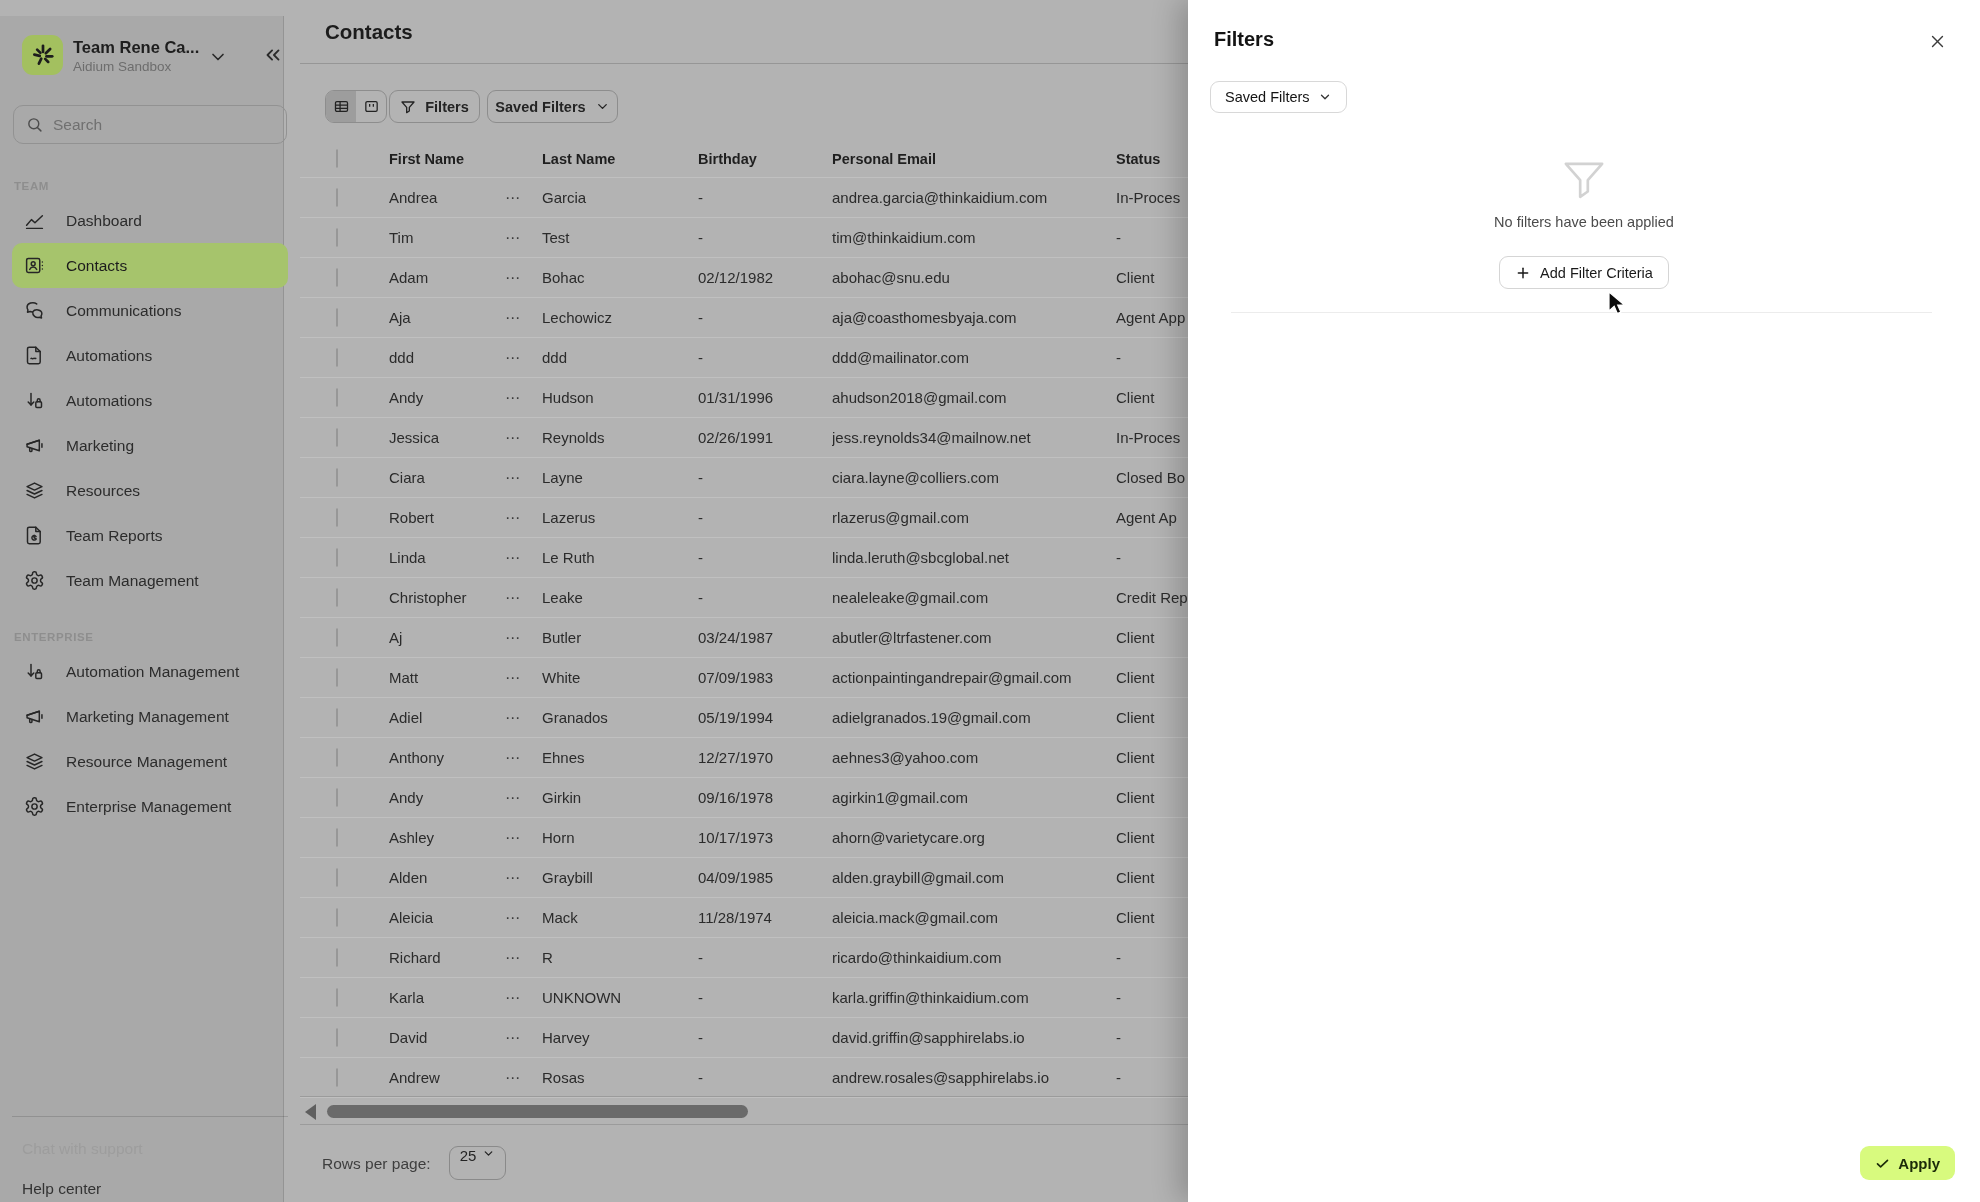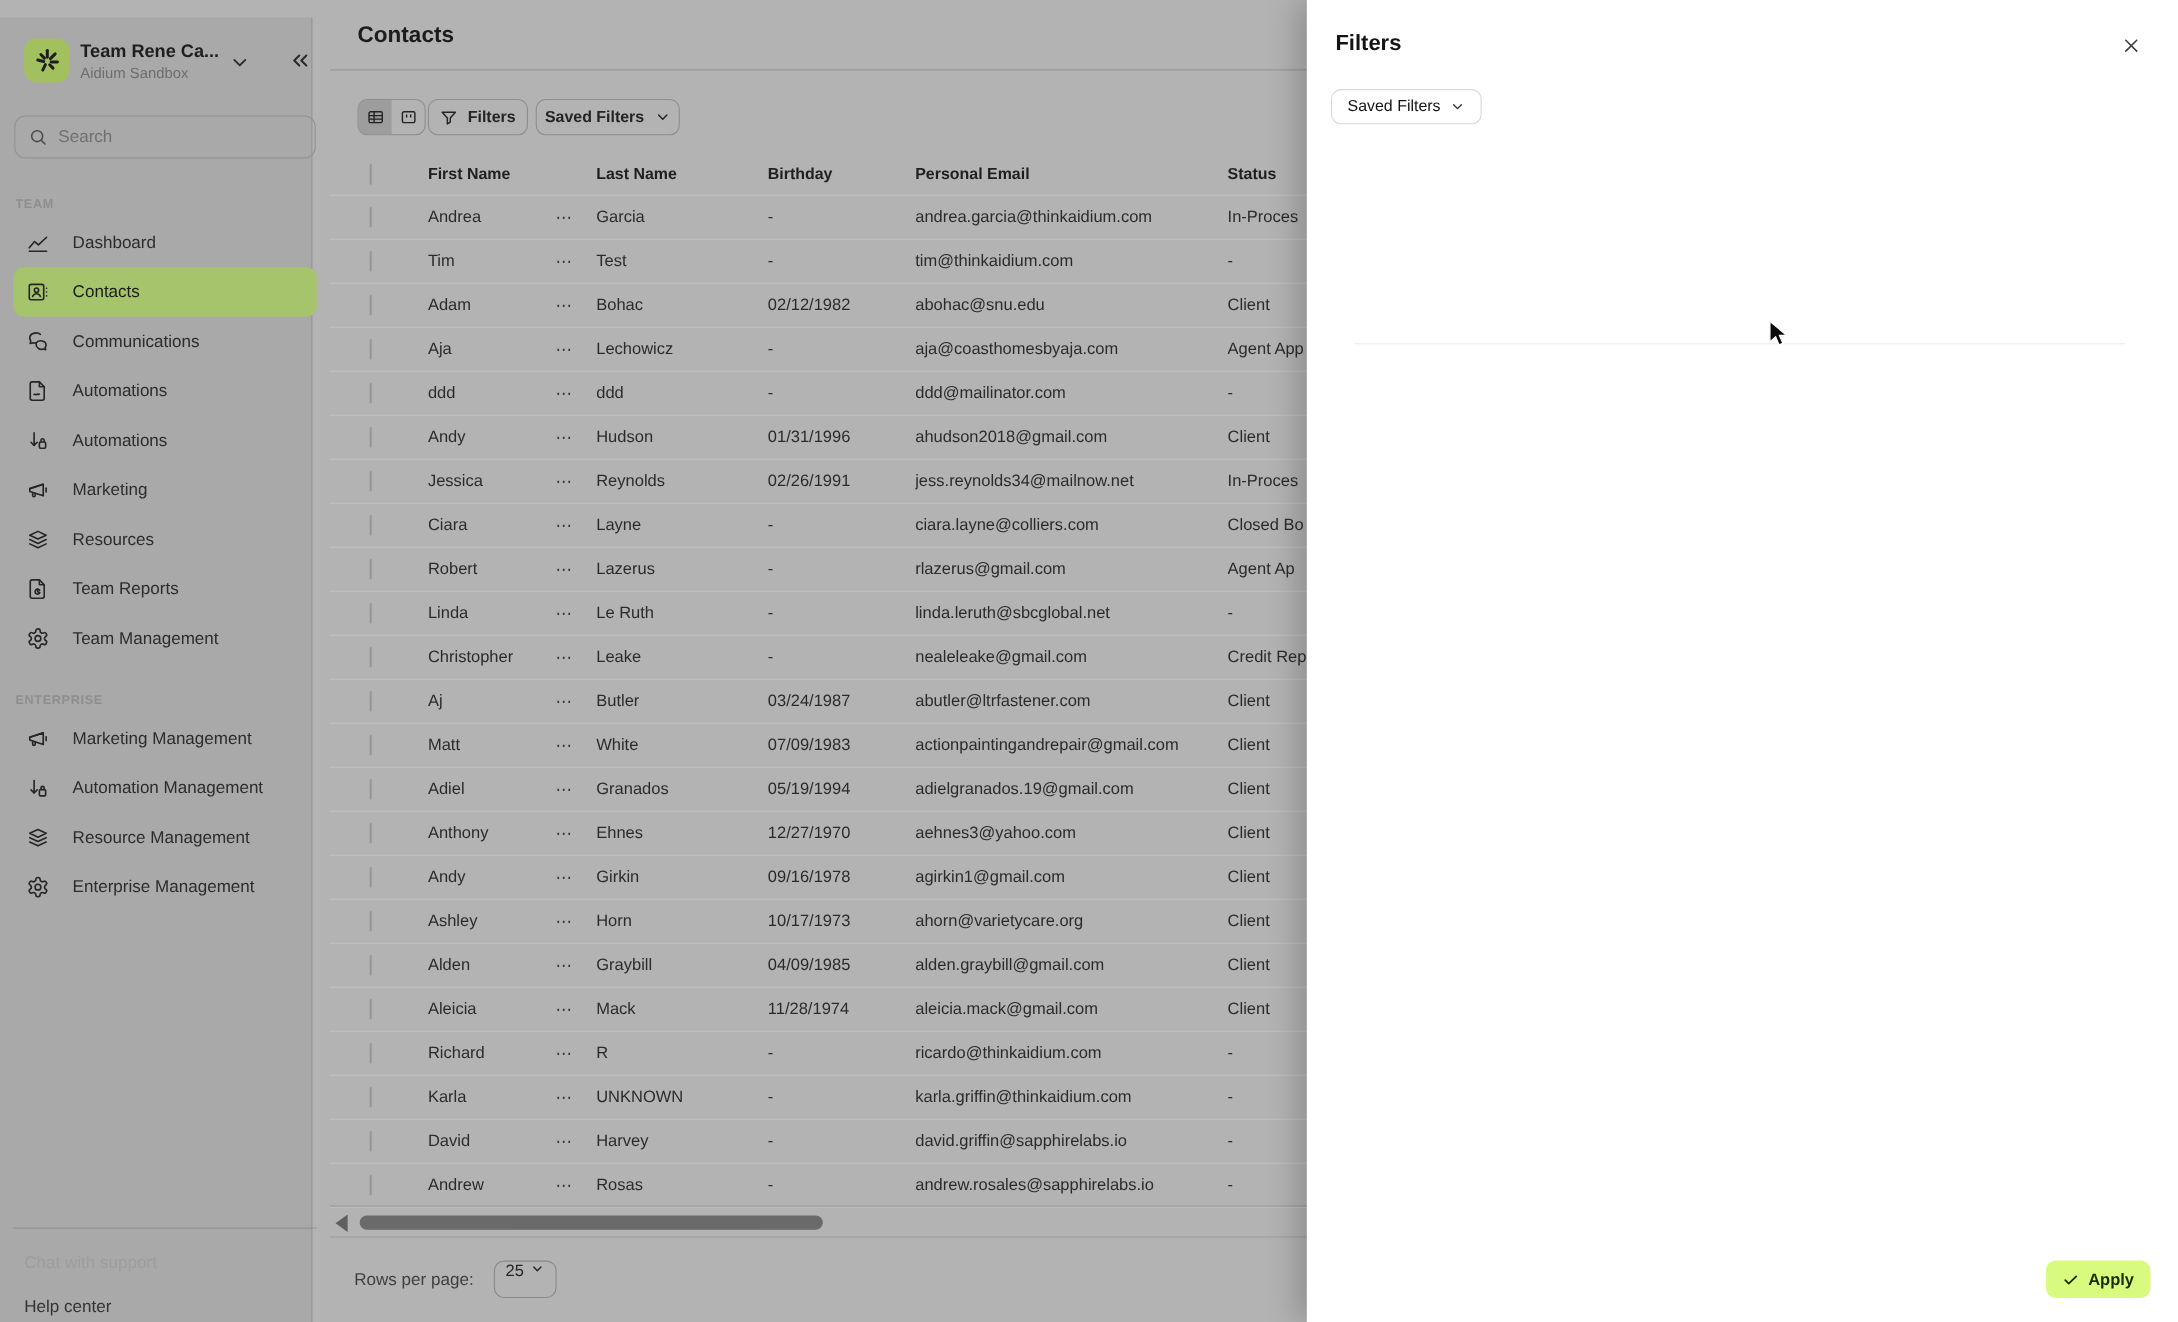--- a/index.html
+++ b/index.html
@@ -216,38 +216,38 @@
               <path d="M12.22 2h-.44a2 2 0 0 0-2 2v.18a2 2 0 0 1-1 1.73l-.43.25a2 2 0 0 1-2 0l-.15-.08a2 2 0 0 0-2.73.73l-.22.38a2 2 0 0 0 .73 2.73l.15.1a2 2 0 0 1 1 1.72v.51a2 2 0 0 1-1 1.74l-.15.09a2 2 0 0 0-.73 2.73l.22.38a2 2 0 0 0 2.73.73l.15-.08a2 2 0 0 1 2 0l.43.25a2 2 0 0 1 1 1.73V20a2 2 0 0 0 2 2h.44a2 2 0 0 0 2-2v-.18a2 2 0 0 1 1-1.73l.43-.25a2 2 0 0 1 2 0l.15.08a2 2 0 0 0 2.73-.73l.22-.39a2 2 0 0 0-.73-2.73l-.15-.08a2 2 0 0 1-1-1.74v-.5a2 2 0 0 1 1-1.74l.15-.09a2 2 0 0 0 .73-2.73l-.22-.38a2 2 0 0 0-2.73-.73l-.15.08a2 2 0 0 1-2 0l-.43-.25a2 2 0 0 1-1-1.73V4a2 2 0 0 0-2-2z"></path>
             </svg>
           </span>
           <span class="ni-label">Team Management</span>
         </div>
         <div class="nav-gap"></div>
         <div class="nav-label">ENTERPRISE</div>
         <div class="nav-item">
           <span class="ni-icon">
             <svg width="21" height="21" viewBox="0 0 24 24" fill="none" stroke="currentColor" stroke-width="1.7" stroke-linecap="round" stroke-linejoin="round">
+              <path d="M8 4v13"></path>
+              <path d="M4.8 13.8L8 17l3.2-3.2"></path>
+              <rect x="13.5" y="13.5" width="6.5" height="6.5" rx="1.2"></rect>
+              <path d="M15.2 13.5v-1.8a1.6 1.6 0 0 1 3.2 0v1.8"></path>
+            </svg>
+          </span>
+          <span class="ni-label">Automation Management</span>
+        </div>
+        <div class="nav-item">
+          <span class="ni-icon">
+            <svg width="21" height="21" viewBox="0 0 24 24" fill="none" stroke="currentColor" stroke-width="1.7" stroke-linecap="round" stroke-linejoin="round">
               <path d="M3.5 10.5v3l14 4.5V6l-14 4.5z"></path>
               <path d="M3.5 10.5L17.5 6"></path>
               <path d="M6.5 14.5v3.2a1.3 1.3 0 0 0 2.6 0v-2.3"></path>
               <path d="M20.5 10v4"></path>
             </svg>
           </span>
           <span class="ni-label">Marketing Management</span>
-        </div>
-        <div class="nav-item">
-          <span class="ni-icon">
-            <svg width="21" height="21" viewBox="0 0 24 24" fill="none" stroke="currentColor" stroke-width="1.7" stroke-linecap="round" stroke-linejoin="round">
-              <path d="M8 4v13"></path>
-              <path d="M4.8 13.8L8 17l3.2-3.2"></path>
-              <rect x="13.5" y="13.5" width="6.5" height="6.5" rx="1.2"></rect>
-              <path d="M15.2 13.5v-1.8a1.6 1.6 0 0 1 3.2 0v1.8"></path>
-            </svg>
-          </span>
-          <span class="ni-label">Automation Management</span>
         </div>
         <div class="nav-item">
           <span class="ni-icon">
             <svg width="21" height="21" viewBox="0 0 24 24" fill="none" stroke="currentColor" stroke-width="1.7" stroke-linecap="round" stroke-linejoin="round">
               <path d="M12 3.5l8.5 4L12 11.5l-8.5-4 8.5-4z"></path>
               <path d="M3.5 12l8.5 4 8.5-4"></path>
               <path d="M3.5 16.5l8.5 4 8.5-4"></path>
             </svg>
           </span>
           <span class="ni-label">Resource Management</span>
@@ -553,20 +553,33 @@
           <path d="M19 5L5 19"></path>
         </svg>
     </span>
     <div class="dr-saved">
       <span>Saved Filters</span>
       <svg width="14" height="14" viewBox="0 0 24 24" fill="none" stroke="currentColor" stroke-width="2.2" stroke-linecap="round" stroke-linejoin="round">
           <path d="M6 9l6 6 6-6"></path>
         </svg>
     </div>
 
+    <div class="empty">
+      <svg class="funnel-big" width="48" height="42" viewBox="0 0 24 22" fill="none" stroke="currentColor" stroke-width="1.4" stroke-linejoin="round">
+          <path d="M2.5 2h19l-7.5 8.5v6l-4 2.8v-8.8L2.5 2z"></path>
+        </svg>
+      <div class="empty-text">No filters have been applied</div>
+      <button class="add-filter">
+        <svg width="16" height="16" viewBox="0 0 24 24" fill="none" stroke="currentColor" stroke-width="2.2" stroke-linecap="round">
+            <path d="M12 5v14"></path>
+            <path d="M5 12h14"></path>
+          </svg>
+        <span>Add Filter Criteria</span>
+      </button>
+    </div>
     <div class="dr-divider"></div>
 
     <button class="apply-btn">
       <svg width="15" height="15" viewBox="0 0 24 24" fill="none" stroke="currentColor" stroke-width="2.6" stroke-linecap="round" stroke-linejoin="round">
           <path d="M4 12.5l5 5L20 7"></path>
         </svg>
       <span>Apply</span>
     </button>
   </div>
 

